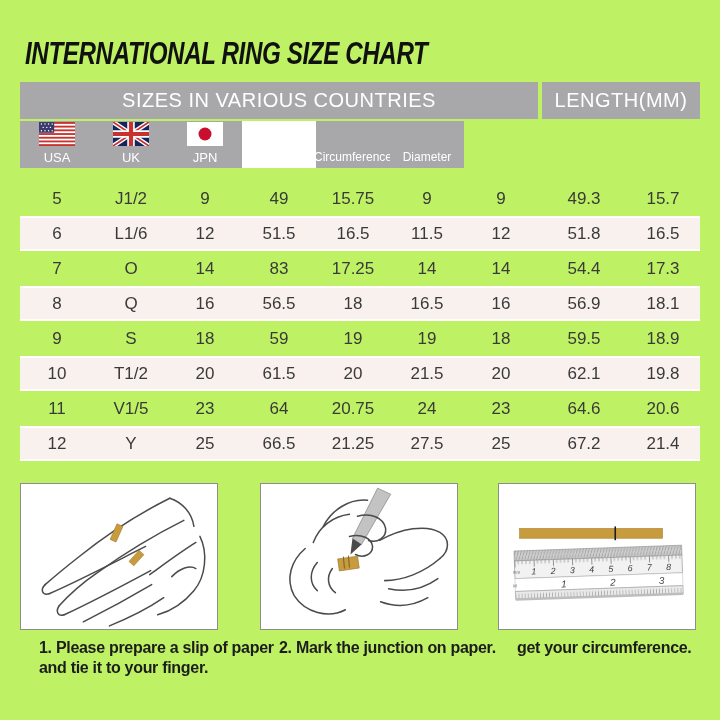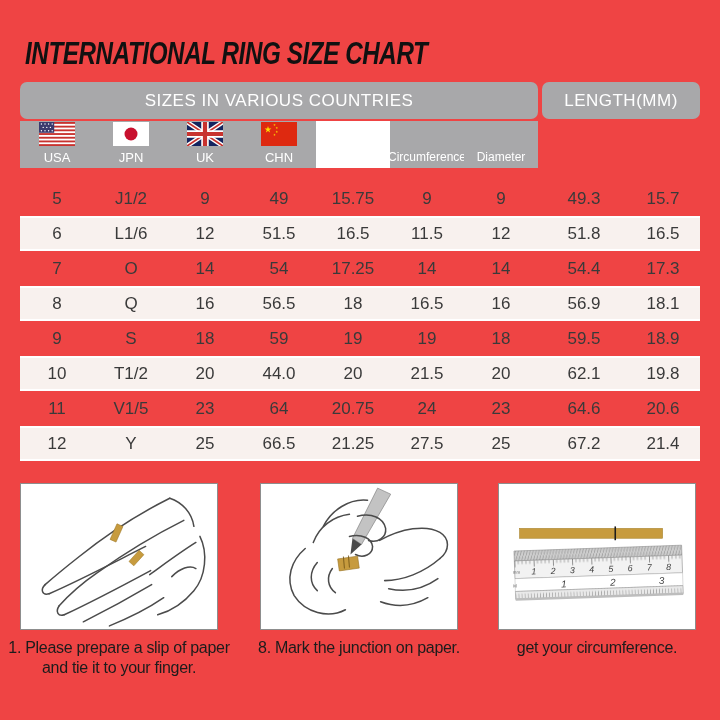--- a/index.html
+++ b/index.html
@@ -1,51 +1,51 @@
 <!DOCTYPE html>
 <html><head>
 <meta charset="utf-8">
 <style>
   html,body{margin:0;padding:0;background:#fff;}
-  .screen{position:relative;width:720px;height:720px;background:#ef4444;overflow:hidden;
+  .screen{position:relative;width:720px;height:720px;background:#bef264;overflow:hidden;
           font-family:"Liberation Sans",sans-serif;color:#3a3a3a;}
 
   
   .page-title{position:absolute;left:25px;top:36px;font-size:31px;font-weight:bold;
               font-style:italic;letter-spacing:-0.5px;color:#111;white-space:nowrap;
               transform:scaleX(0.78);transform-origin:left center;}
 
   
   .ring-table{position:absolute;left:20px;top:82px;width:680px;}
   .grid-cols{display:grid;grid-template-columns:repeat(7,74px) 4px 84px 74px;}
   .band1{display:grid;grid-template-columns:518px 4px 158px;height:37px;}
   .band1 .gcell{background:#a8a8aa;color:#fff;display:flex;align-items:center;
-                justify-content:center;font-size:17px;letter-spacing:0.5px;border-radius:7px;}
+                justify-content:center;font-size:20px;letter-spacing:0.5px;}
   .band2{margin-top:2px;height:47px;}
   .band2 .fcell{background:#a8a8aa;display:flex;flex-direction:column;align-items:center;
                 justify-content:flex-end;padding-bottom:4px;gap:5px;}
   .band2 .fcell .clabel{color:#fff;font-size:13px;line-height:13px;}
   .band2 .spacer{background:#fff;}
   .flag{width:36px;height:24px;display:block;}
   .len-label{color:#fff;font-size:12px;line-height:13px;text-align:left;}
   .band2 .lencell{background:#a8a8aa;display:flex;align-items:flex-end;justify-content:center;
                   padding-bottom:4px;}
 
   .tbody{margin-top:13px;}
   .trow{height:35px;align-items:center;}
   .trow .c{text-align:center;font-size:17px;color:#3a3a3a;}
   .tbody .trow:nth-child(even){background:#f8f1ee;box-shadow:inset 0 2px 0 #fff, inset 0 -2px 0 #fff;}
 
   
   .panel-box{position:absolute;top:483px;width:198px;height:147px;background:#fff;
              border:1.5px solid #8d8d8d;box-sizing:border-box;}
   .panel-box svg{display:block;width:100%;height:100%;}
   #panel1{left:20px;} #panel2{left:260px;} #panel3{left:498px;}
-  .caption{position:absolute;top:638px;width:240px;text-align:center;font-size:16px;
-           font-weight:normal;color:#1c1c1c;line-height:20px;letter-spacing:-0.3px;}
+  .caption{position:absolute;top:638px;width:240px;text-align:left;font-size:16px;
+           font-weight:bold;color:#1c1c1c;line-height:20px;letter-spacing:-0.3px;padding-left:40px;}
   #cap1{left:-1px;} #cap2{left:239px;} #cap3{left:477px;}
 </style>
 </head>
 <body>
 
 <div class="screen">
 
   <div class="page-title">INTERNATIONAL RING SIZE CHART</div>
 
   <div class="ring-table">
@@ -83,51 +83,40 @@
               <circle cx="6" cy="8.8" r="0.7"></circle>
               <circle cx="9.6" cy="8.8" r="0.7"></circle>
               <circle cx="13.2" cy="8.8" r="0.7"></circle>
           </g>
         </svg>
         <span class="clabel">USA</span>
       </div>
 
       <div class="fcell">
         <svg class="flag" viewBox="0 0 36 24">
-          <rect width="36" height="24" fill="#fff"></rect>
-          <circle cx="18" cy="12" r="6.5" fill="#C8102E"></circle>
-        </svg>
-        <span class="clabel">JPN</span>
-      </div>
-
-      <div class="fcell">
-        <svg class="flag" viewBox="0 0 36 24">
           <rect width="36" height="24" fill="#14245F"></rect>
           <path d="M0,0 L36,24 M36,0 L0,24" stroke="#fff" stroke-width="4.5"></path>
           <path d="M0,0 L36,24 M36,0 L0,24" stroke="#C8322E" stroke-width="1.8"></path>
           <path d="M18,0 V24 M0,12 H36" stroke="#fff" stroke-width="7.5"></path>
           <path d="M18,0 V24 M0,12 H36" stroke="#C8322E" stroke-width="4.2"></path>
         </svg>
         <span class="clabel">UK</span>
       </div>
 
-
-
-
       <div class="fcell">
         <svg class="flag" viewBox="0 0 36 24">
-          <rect width="36" height="24" fill="#DE2910"></rect>
-          <polygon points="0,-1 0.588,0.809 -0.951,-0.309 0.951,-0.309 -0.588,0.809" fill="#FFDE00" transform="translate(7,7.5) scale(3.6)"></polygon>
-          <polygon points="0,-1 0.588,0.809 -0.951,-0.309 0.951,-0.309 -0.588,0.809" fill="#FFDE00" transform="translate(13.5,3) scale(1.3)"></polygon>
-          <polygon points="0,-1 0.588,0.809 -0.951,-0.309 0.951,-0.309 -0.588,0.809" fill="#FFDE00" transform="translate(15.8,6) scale(1.3)"></polygon>
-          <polygon points="0,-1 0.588,0.809 -0.951,-0.309 0.951,-0.309 -0.588,0.809" fill="#FFDE00" transform="translate(15.8,9.8) scale(1.3)"></polygon>
-          <polygon points="0,-1 0.588,0.809 -0.951,-0.309 0.951,-0.309 -0.588,0.809" fill="#FFDE00" transform="translate(13.5,12.8) scale(1.3)"></polygon>
+          <rect width="36" height="24" fill="#fff"></rect>
+          <circle cx="18" cy="12" r="6.5" fill="#C8102E"></circle>
         </svg>
-        <span class="clabel">CHN</span>
-      </div>
+        <span class="clabel">JPN</span>
+      </div>
+
+
+
+
 
       <div class="spacer"></div>
 
       <div class="lencell">
         <span class="len-label">Circumference</span>
       </div>
       <div class="lencell">
         <span class="len-label">Diameter</span>
       </div>
     </div>
@@ -154,21 +143,21 @@
         <span class="c">11.5</span>
         <span class="c">12</span>
         <span></span>
         <span class="c">51.8</span>
         <span class="c">16.5</span>
       </div>
       <div class="trow grid-cols">
         <span class="c">7</span>
         <span class="c">O</span>
         <span class="c">14</span>
-        <span class="c">54</span>
+        <span class="c">83</span>
         <span class="c">17.25</span>
         <span class="c">14</span>
         <span class="c">14</span>
         <span></span>
         <span class="c">54.4</span>
         <span class="c">17.3</span>
       </div>
       <div class="trow grid-cols">
         <span class="c">8</span>
         <span class="c">Q</span>
@@ -190,21 +179,21 @@
         <span class="c">19</span>
         <span class="c">18</span>
         <span></span>
         <span class="c">59.5</span>
         <span class="c">18.9</span>
       </div>
       <div class="trow grid-cols">
         <span class="c">10</span>
         <span class="c">T1/2</span>
         <span class="c">20</span>
-        <span class="c">44.0</span>
+        <span class="c">61.5</span>
         <span class="c">20</span>
         <span class="c">21.5</span>
         <span class="c">20</span>
         <span></span>
         <span class="c">62.1</span>
         <span class="c">19.8</span>
       </div>
       <div class="trow grid-cols">
         <span class="c">11</span>
         <span class="c">V1/5</span>
@@ -331,19 +320,19 @@
         <rect x="15" y="113" width="170" height="2.5" fill="#bdbdbd"></rect>
       </g>
     </svg>
   </div>
 
   <div class="caption" id="cap1">
     <div>1. Please prepare a slip of paper</div>
     <div>and tie it to your finger.</div>
   </div>
   <div class="caption" id="cap2">
-    <div>8. Mark the junction on paper.</div>
+    <div>2. Mark the junction on paper.</div>
   </div>
   <div class="caption" id="cap3">
     <div>get your circumference.</div>
   </div>
 
 </div>
 
 </body></html>

